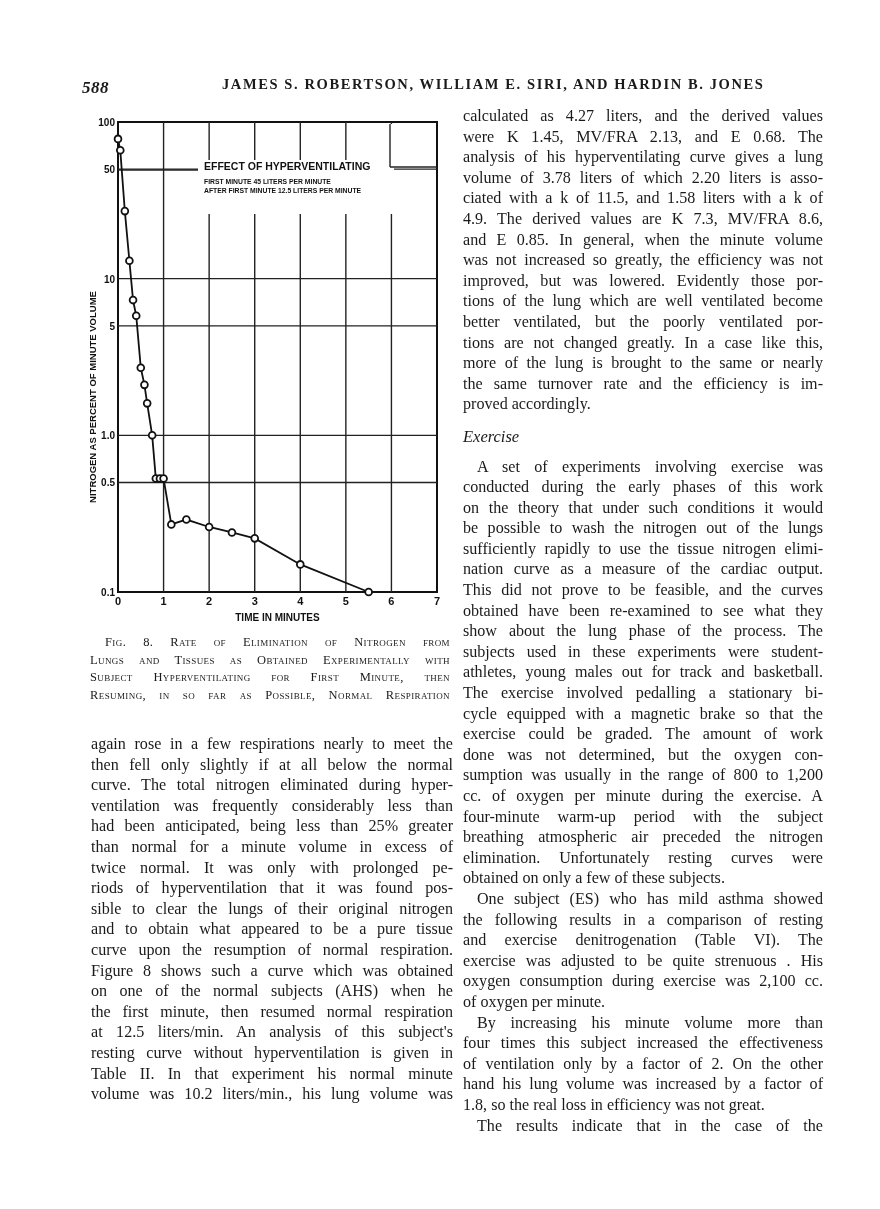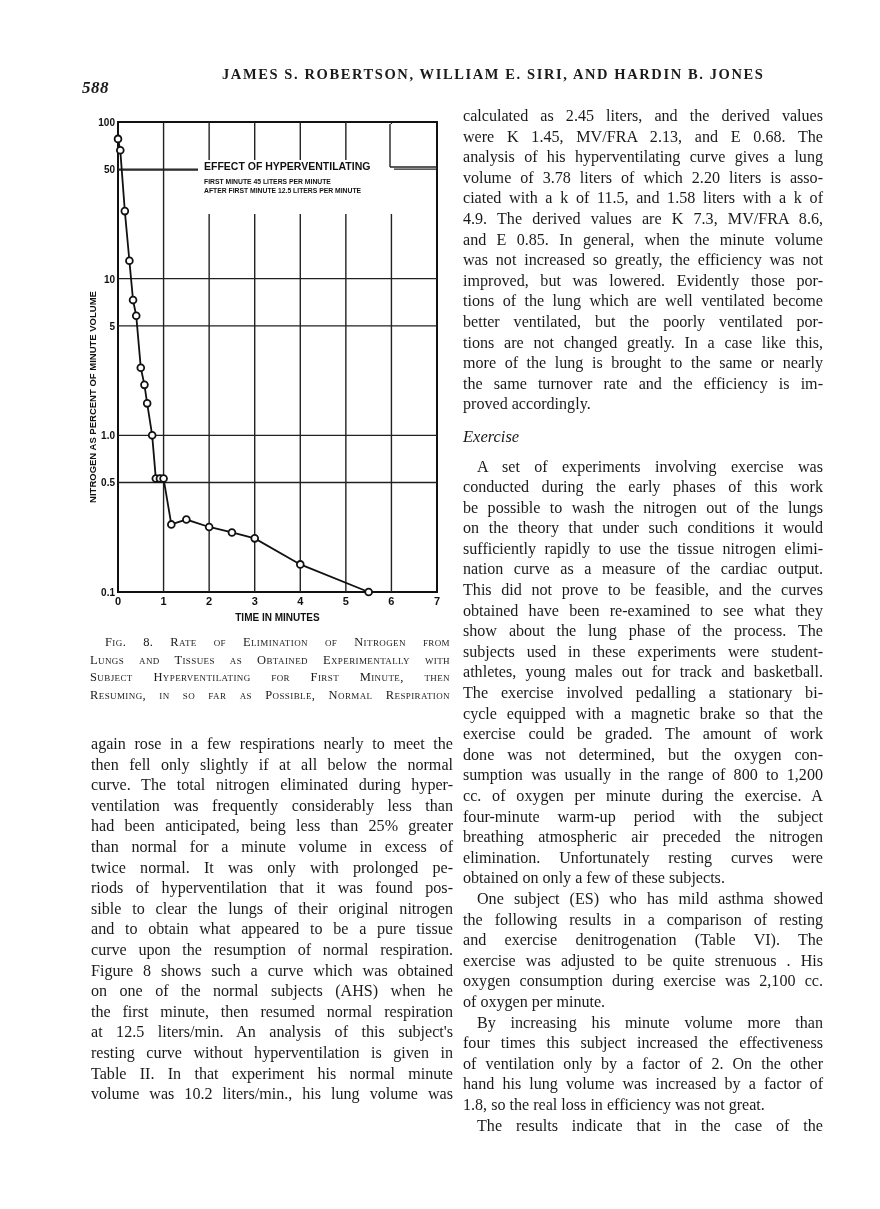--- a/index.html
+++ b/index.html
@@ -1,19 +1,19 @@
 <!DOCTYPE html>
 <html><head>
 <meta charset="utf-8">
 <style>
   html, body { margin: 0; padding: 0; background: #ffffff; }
   body { width: 880px; height: 1209px; position: relative; overflow: hidden;
          font-family: "Liberation Serif", "DejaVu Serif", serif; color: #1a1a1a; }
   .page-number { position: absolute; left: 82px; top: 78px; font-size: 17px; font-weight: bold; letter-spacing: 0.5px; font-style: italic; }
-  .running-head { position: absolute; left: 222px; top: 66px; font-size: 14.5px; letter-spacing: 1.6px; font-weight: bold; white-space: nowrap; }
+  .running-head { position: absolute; left: 222px; top: 76px; font-size: 14.5px; letter-spacing: 1.6px; font-weight: bold; white-space: nowrap; }
   .col { position: absolute; font-size: 16.1px; line-height: 20.6px; text-align: justify; }
   .col-left { left: 91px; width: 362px; top: 734px; }
   .col-right { left: 463px; width: 360px; top: 106px; }
   .col p { margin: 0; }
   .col p.indent { text-indent: 14px; }
   .col .line { display: block; text-align: justify; text-align-last: justify; white-space: nowrap; }
   .col .line.last { text-align-last: left; }
   .section-head { font-style: italic; margin: 12px 0 9px 0 !important; font-size: 16.5px; }
   .caption { position: absolute; left: 90px; top: 634px; width: 360px; font-size: 12.5px; line-height: 17.6px; letter-spacing: 0.4px; }
   .caption .line { display: block; white-space: nowrap; text-align: justify; text-align-last: justify; }
@@ -117,42 +117,42 @@
       <span class="line">the first minute, then resumed normal respiration</span>
       <span class="line">at 12.5 liters/min. An analysis of this subject's</span>
       <span class="line">resting curve without hyperventilation is given in</span>
       <span class="line">Table II. In that experiment his normal minute</span>
       <span class="line last" style="text-align-last: justify;">volume was 10.2 liters/min., his lung volume was</span>
     </p>
 </div>
 
 <div class="col col-right">
   <p id="rp1">
-      <span class="line">calculated as 2.45 liters, and the derived values</span>
+      <span class="line">calculated as 4.27 liters, and the derived values</span>
       <span class="line">were K 1.45, MV/FRA 2.13, and E 0.68. The</span>
       <span class="line">analysis of his hyperventilating curve gives a lung</span>
       <span class="line">volume of 3.78 liters of which 2.20 liters is asso-</span>
       <span class="line">ciated with a k of 11.5, and 1.58 liters with a k of</span>
       <span class="line">4.9. The derived values are K 7.3, MV/FRA 8.6,</span>
       <span class="line">and E 0.85. In general, when the minute volume</span>
       <span class="line">was not increased so greatly, the efficiency was not</span>
       <span class="line">improved, but was lowered. Evidently those por-</span>
       <span class="line">tions of the lung which are well ventilated become</span>
       <span class="line">better ventilated, but the poorly ventilated por-</span>
       <span class="line">tions are not changed greatly. In a case like this,</span>
       <span class="line">more of the lung is brought to the same or nearly</span>
       <span class="line">the same turnover rate and the efficiency is im-</span>
       <span class="line last">proved accordingly.</span>
     </p>
   <p class="section-head">Exercise</p>
   <p id="rp2" class="indent" style="text-indent: 0px;">
       <span class="line" style="padding-left: 14px;">A set of experiments involving exercise was</span>
       <span class="line">conducted during the early phases of this work</span>
+      <span class="line">on the theory that under such conditions it would</span>
       <span class="line">be possible to wash the nitrogen out of the lungs</span>
-      <span class="line">on the theory that under such conditions it would</span>
       <span class="line">sufficiently rapidly to use the tissue nitrogen elimi-</span>
       <span class="line">nation curve as a measure of the cardiac output.</span>
       <span class="line">This did not prove to be feasible, and the curves</span>
       <span class="line">obtained have been re-examined to see what they</span>
       <span class="line">show about the lung phase of the process. The</span>
       <span class="line">subjects used in these experiments were student-</span>
       <span class="line">athletes, young males out for track and basketball.</span>
       <span class="line">The exercise involved pedalling a stationary bi-</span>
       <span class="line">cycle equipped with a magnetic brake so that the</span>
       <span class="line">exercise could be graded. The amount of work</span>

